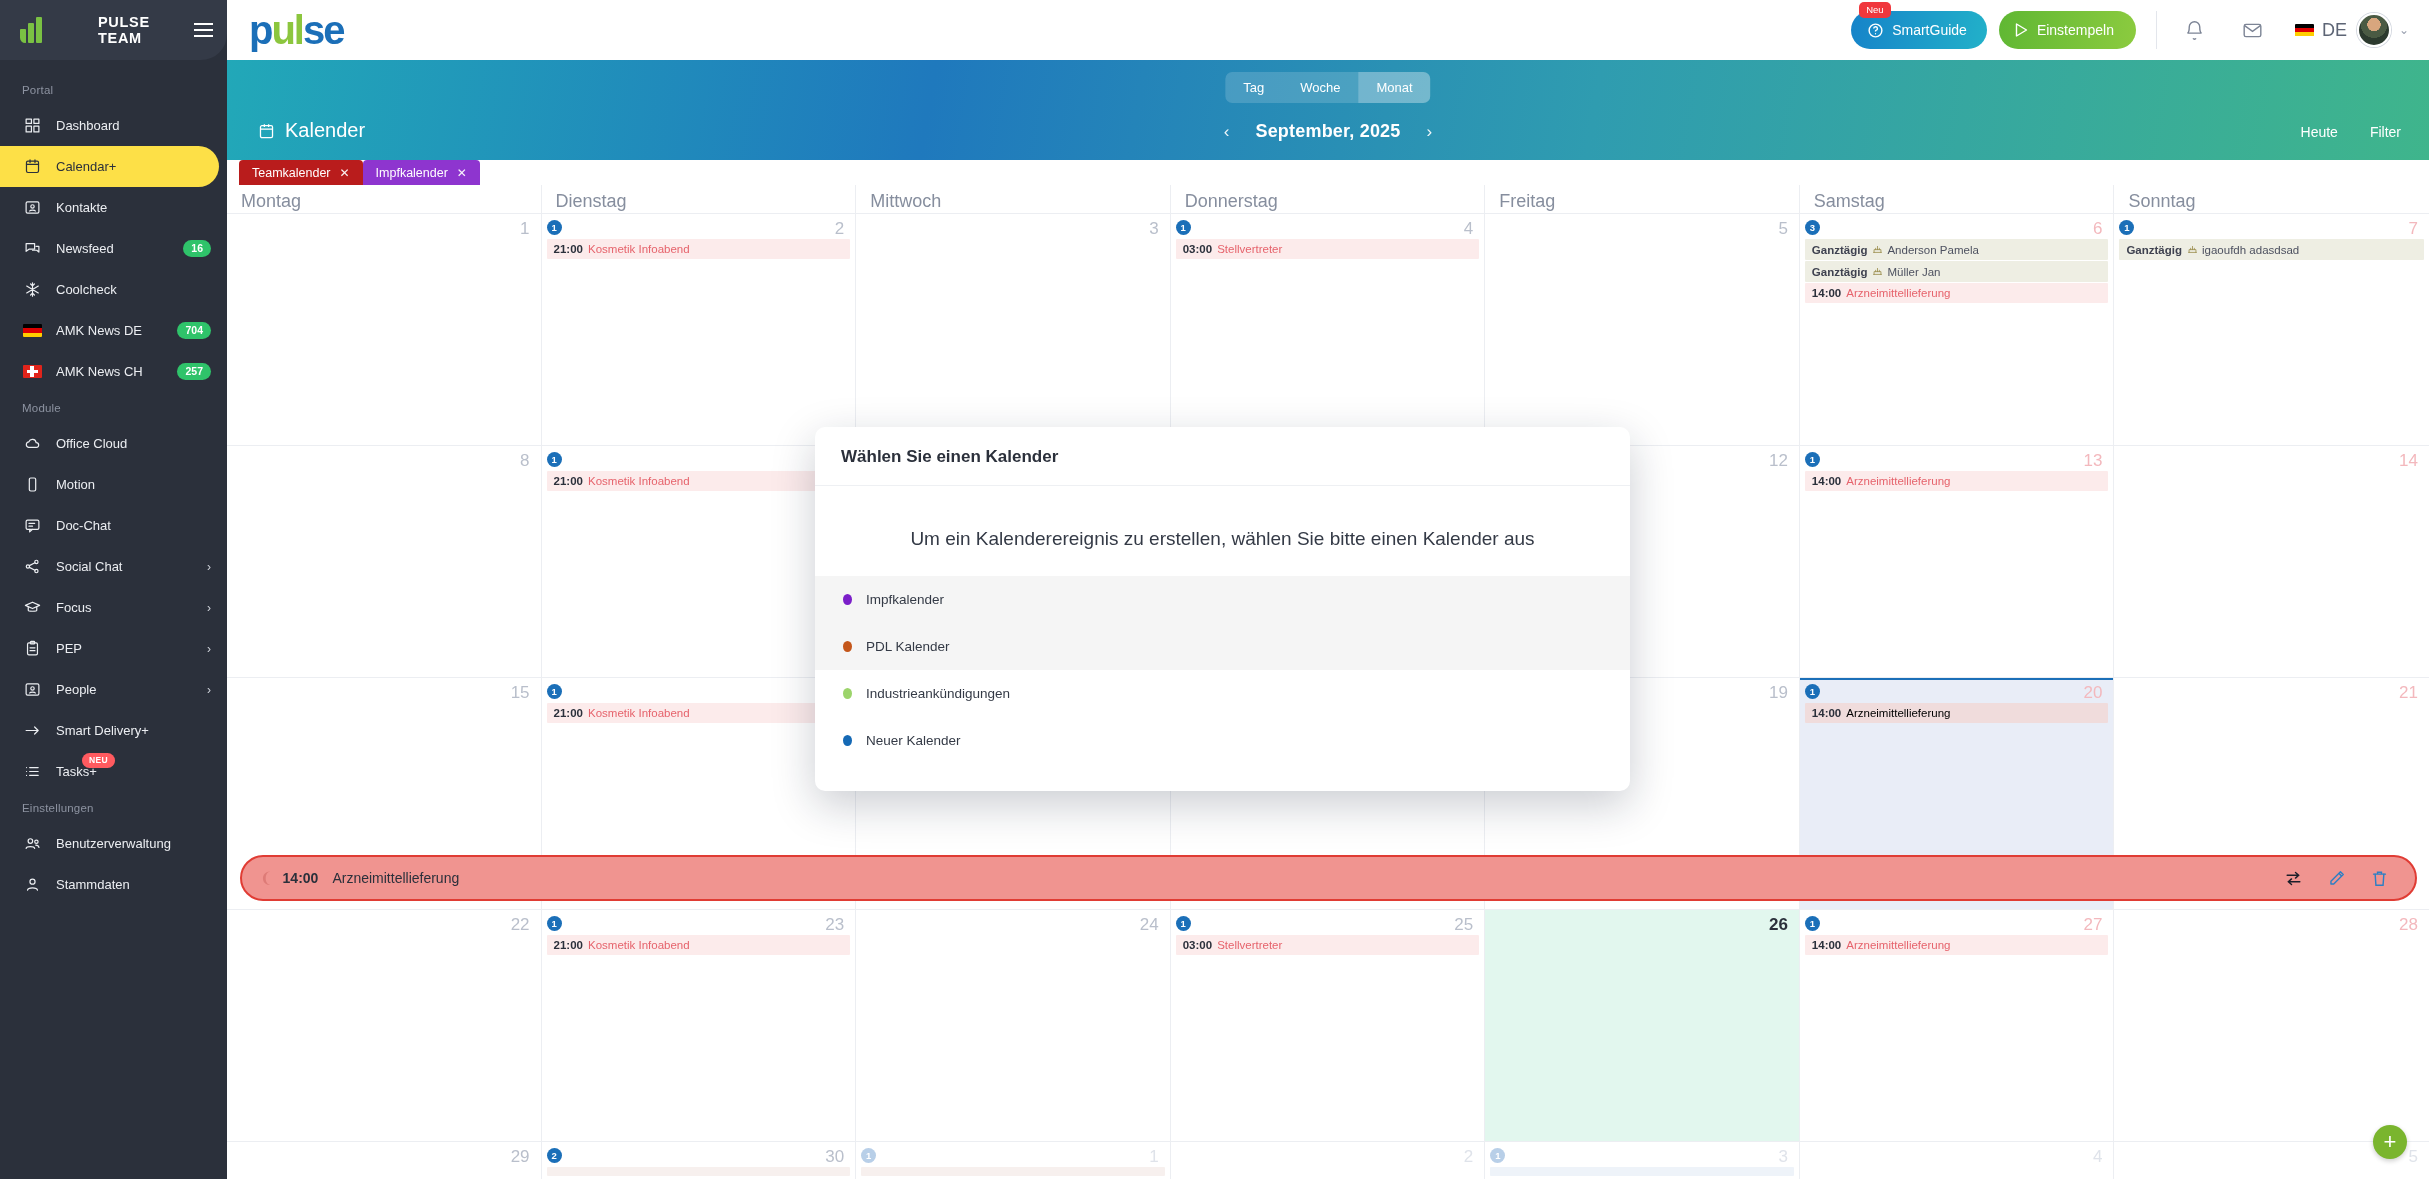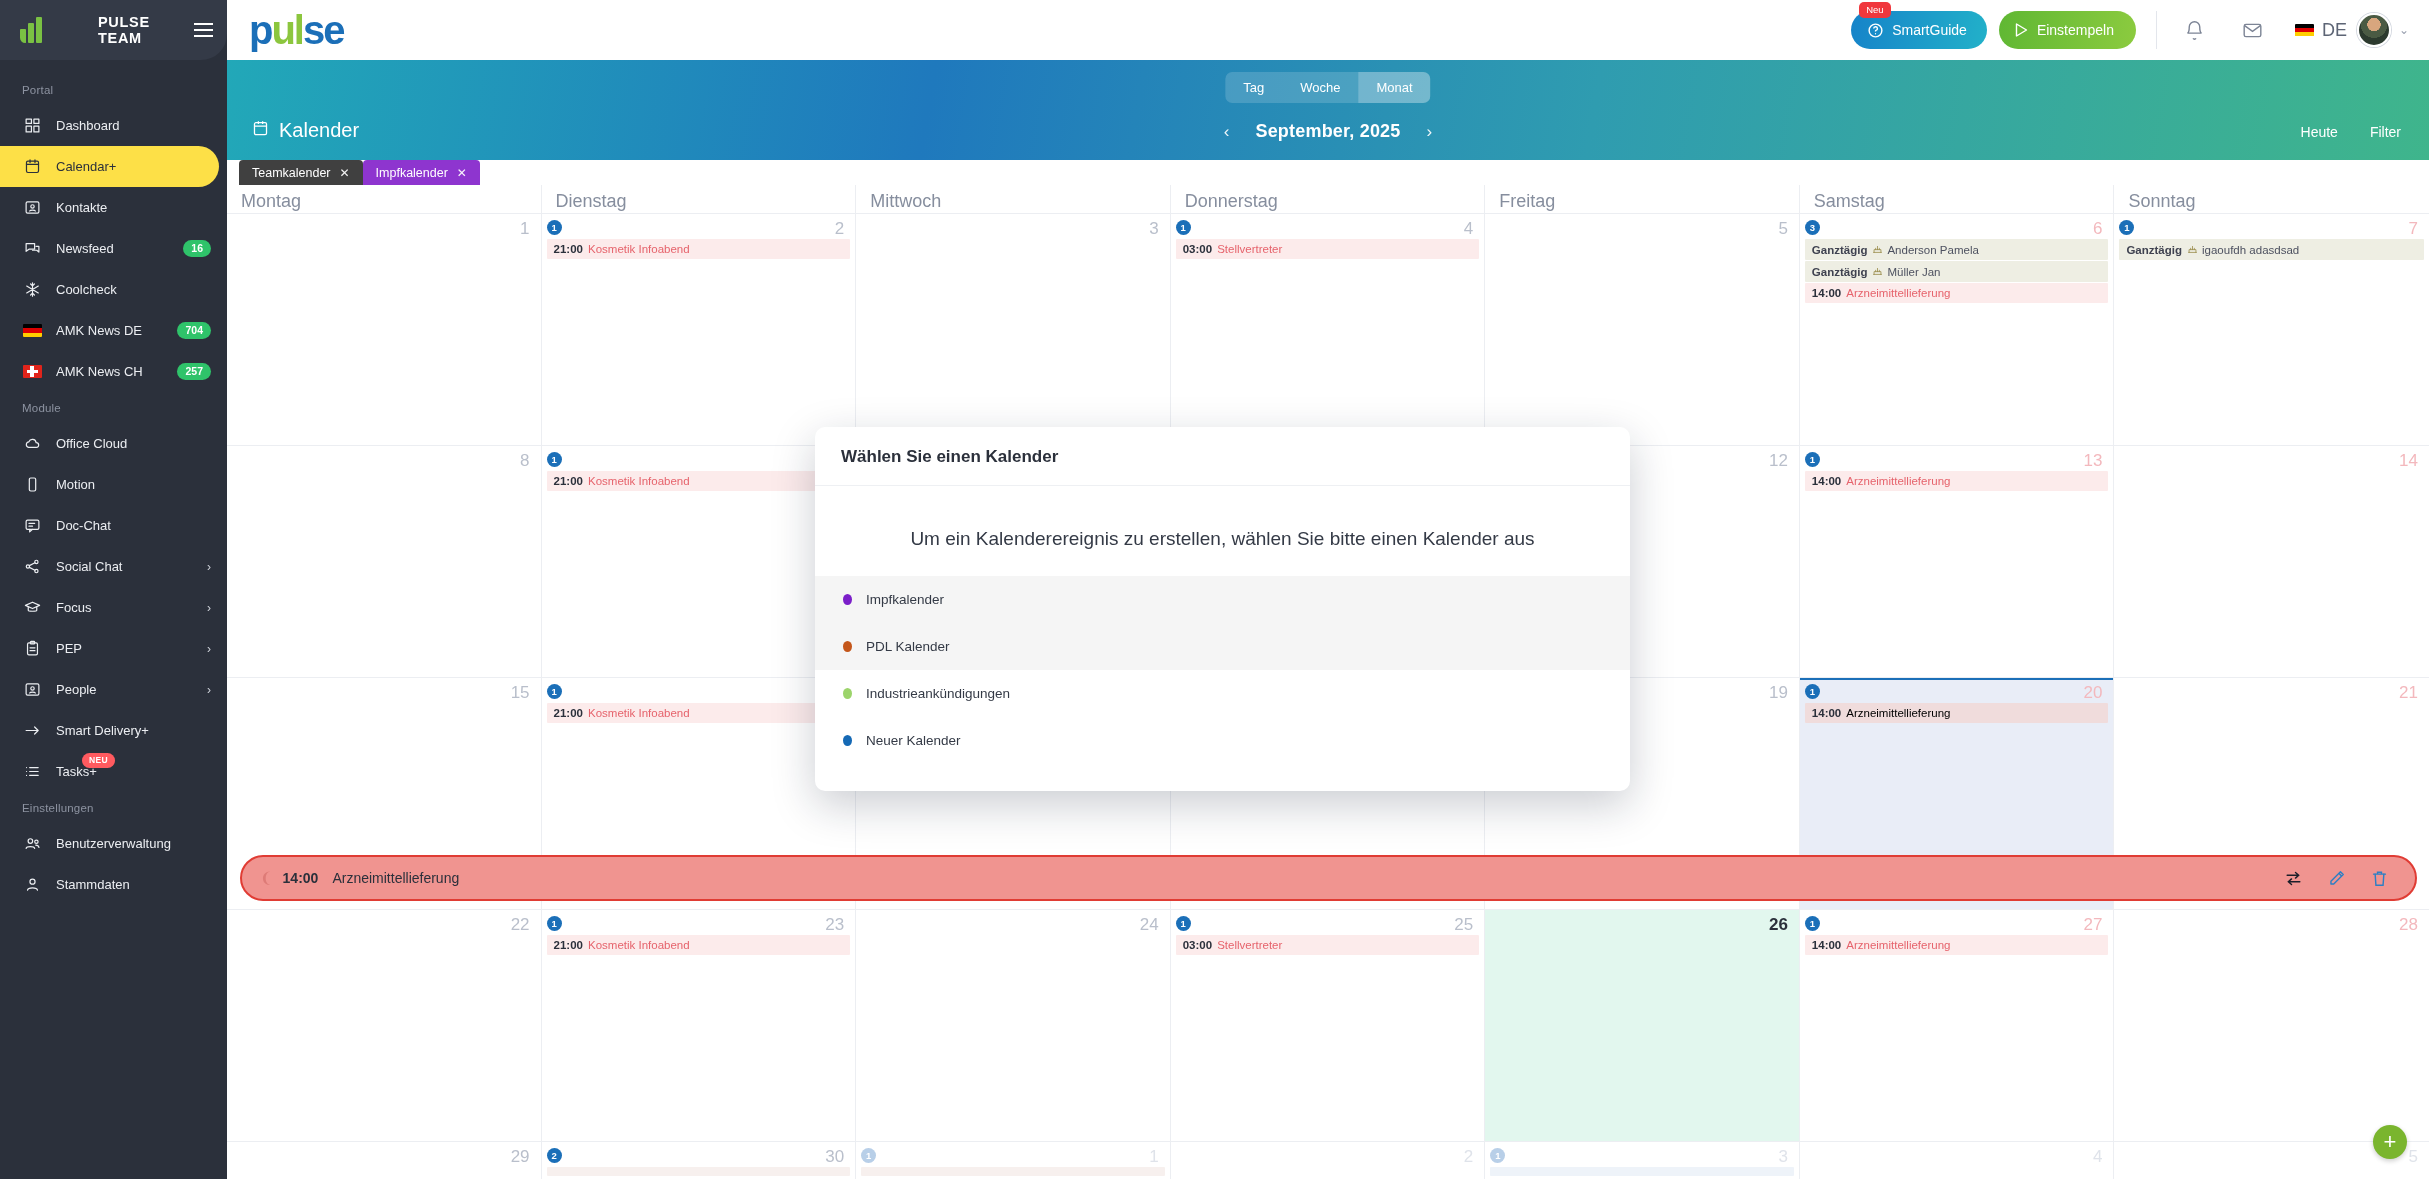--- a/index.html
+++ b/index.html
@@ -112,21 +112,21 @@
   .viewswitch {
     position: absolute; top: 12px; left: 50%; transform: translateX(-50%);
     background: rgba(255,255,255,.16); border-radius: 7px; display: flex; overflow: hidden;
   }
   .viewswitch button {
     background: transparent; border: none; color: #fff; font-size: 13px;
     padding: 8px 18px; cursor: pointer; font-family: inherit;
   }
   .viewswitch button.on { background: rgba(255,255,255,.22); }
   .cal-title {
-    position: absolute; left: 25px; bottom: 18px; display: flex; align-items: flex-start; gap: 10px;
+    position: absolute; left: 31px; bottom: 18px; display: flex; align-items: center; gap: 10px;
     color: #fff; font-size: 20px;
   }
   .cal-nav {
     position: absolute; left: 50%; transform: translateX(-50%); bottom: 18px;
     display: flex; align-items: center; gap: 26px; color: #fff;
   }
   .cal-nav .arrow { font-size: 17px; cursor: pointer; opacity: .92; }
   .cal-nav .month { font-size: 18px; font-weight: bold; letter-spacing: .2px; }
   .cal-actions {
     position: absolute; right: 28px; bottom: 20px; display: flex; gap: 32px;
@@ -493,21 +493,21 @@
         <span class="month">September, 2025</span>
         <span class="arrow">›</span>
       </div>
       <div class="cal-actions">
         <span>Heute</span>
         <span>Filter</span>
       </div>
     </div>
 
     <div class="cal-chips" id="cal-chips">
-        <div class="chip" style="background: #404040; color: rgb(255, 255, 255);">
+        <div class="chip" style="background: #b91c1c; color: rgb(255, 255, 255);">
           <span>Teamkalender</span>
           <span class="x">✕</span>
         </div>
         <div class="chip" style="background: rgb(142, 53, 207); color: rgb(255, 255, 255);">
           <span>Impfkalender</span>
           <span class="x">✕</span>
         </div>
       </div>
 
     <div class="cal-grid">

